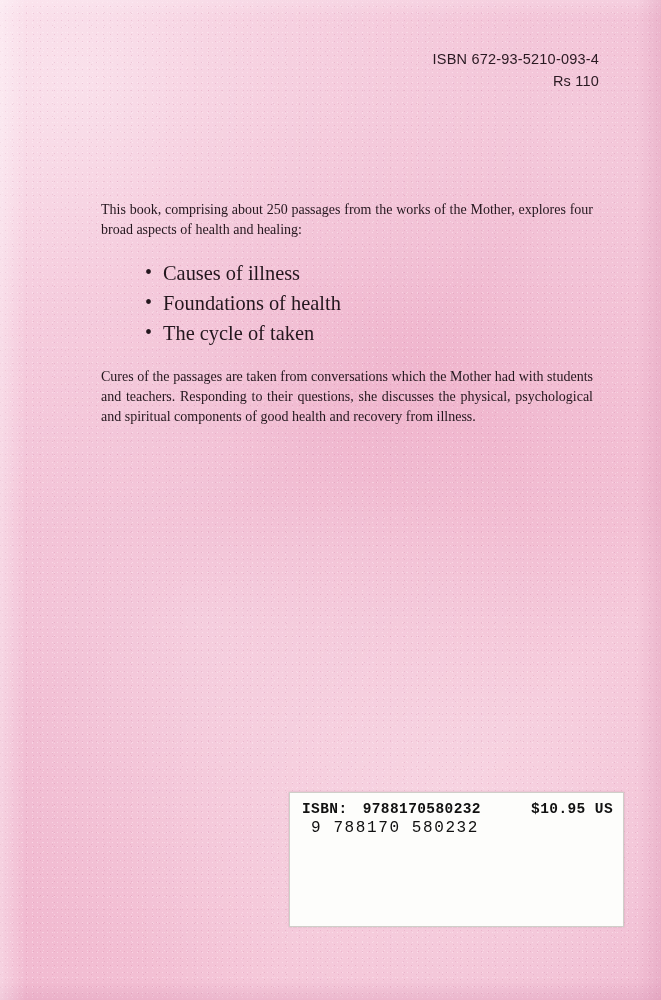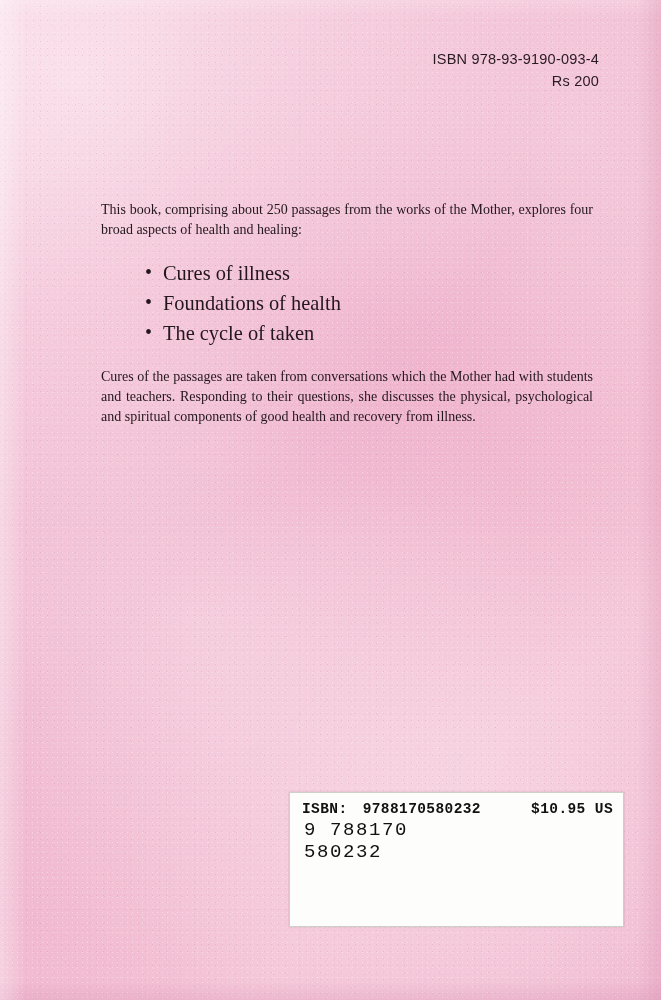--- a/index.html
+++ b/index.html
@@ -169,46 +169,46 @@
     position: absolute;
     left: 196px;
     top: 0;
     font-size: 14.5px;
     font-weight: bold;
     color: #111;
     letter-spacing: 1px;
   }
   .sticker-bottom {
     margin-top: 2px;
-    font-size: 19px;
+    font-size: 16px;
     letter-spacing: 1.6px;
     color: #111;
     width: 182px;
-    text-align: left;
+    text-align: center;
     padding-left: 2px;
   }
 </style>
 </head>
 <body>
 
 <div id="cover">
 
   <div id="grain"></div>
   <div id="vignette"></div>
 
   <div class="imprint">
-    <div class="isbn-line">ISBN 978-93-9190-093-4</div>
-    <div class="price-line">Rs 200</div>
+    <div class="isbn-line">ISBN 672-93-5210-093-4</div>
+    <div class="price-line">Rs 110</div>
   </div>
 
   <div class="blurb">
     <p class="para para-intro">This book, comprising about 250 passages  from the works of the Mother, explores four broad aspects of health and healing:</p>
 
     <ul class="bullets">
-      <li>Cures of illness</li>
+      <li>Causes of illness</li>
       <li>Foundations of health</li>
       <li>The cycle of taken</li>
     </ul>
 
     <p class="para para-tail">Cures of the passages are taken from conversations which the Mother had with students and teachers. Responding to their questions, she discusses the physical, psychological and spiritual components of good health and recovery from illness.</p>
   </div>
 
   <div id="sticker">
     <div class="sticker-top">
       <span>

